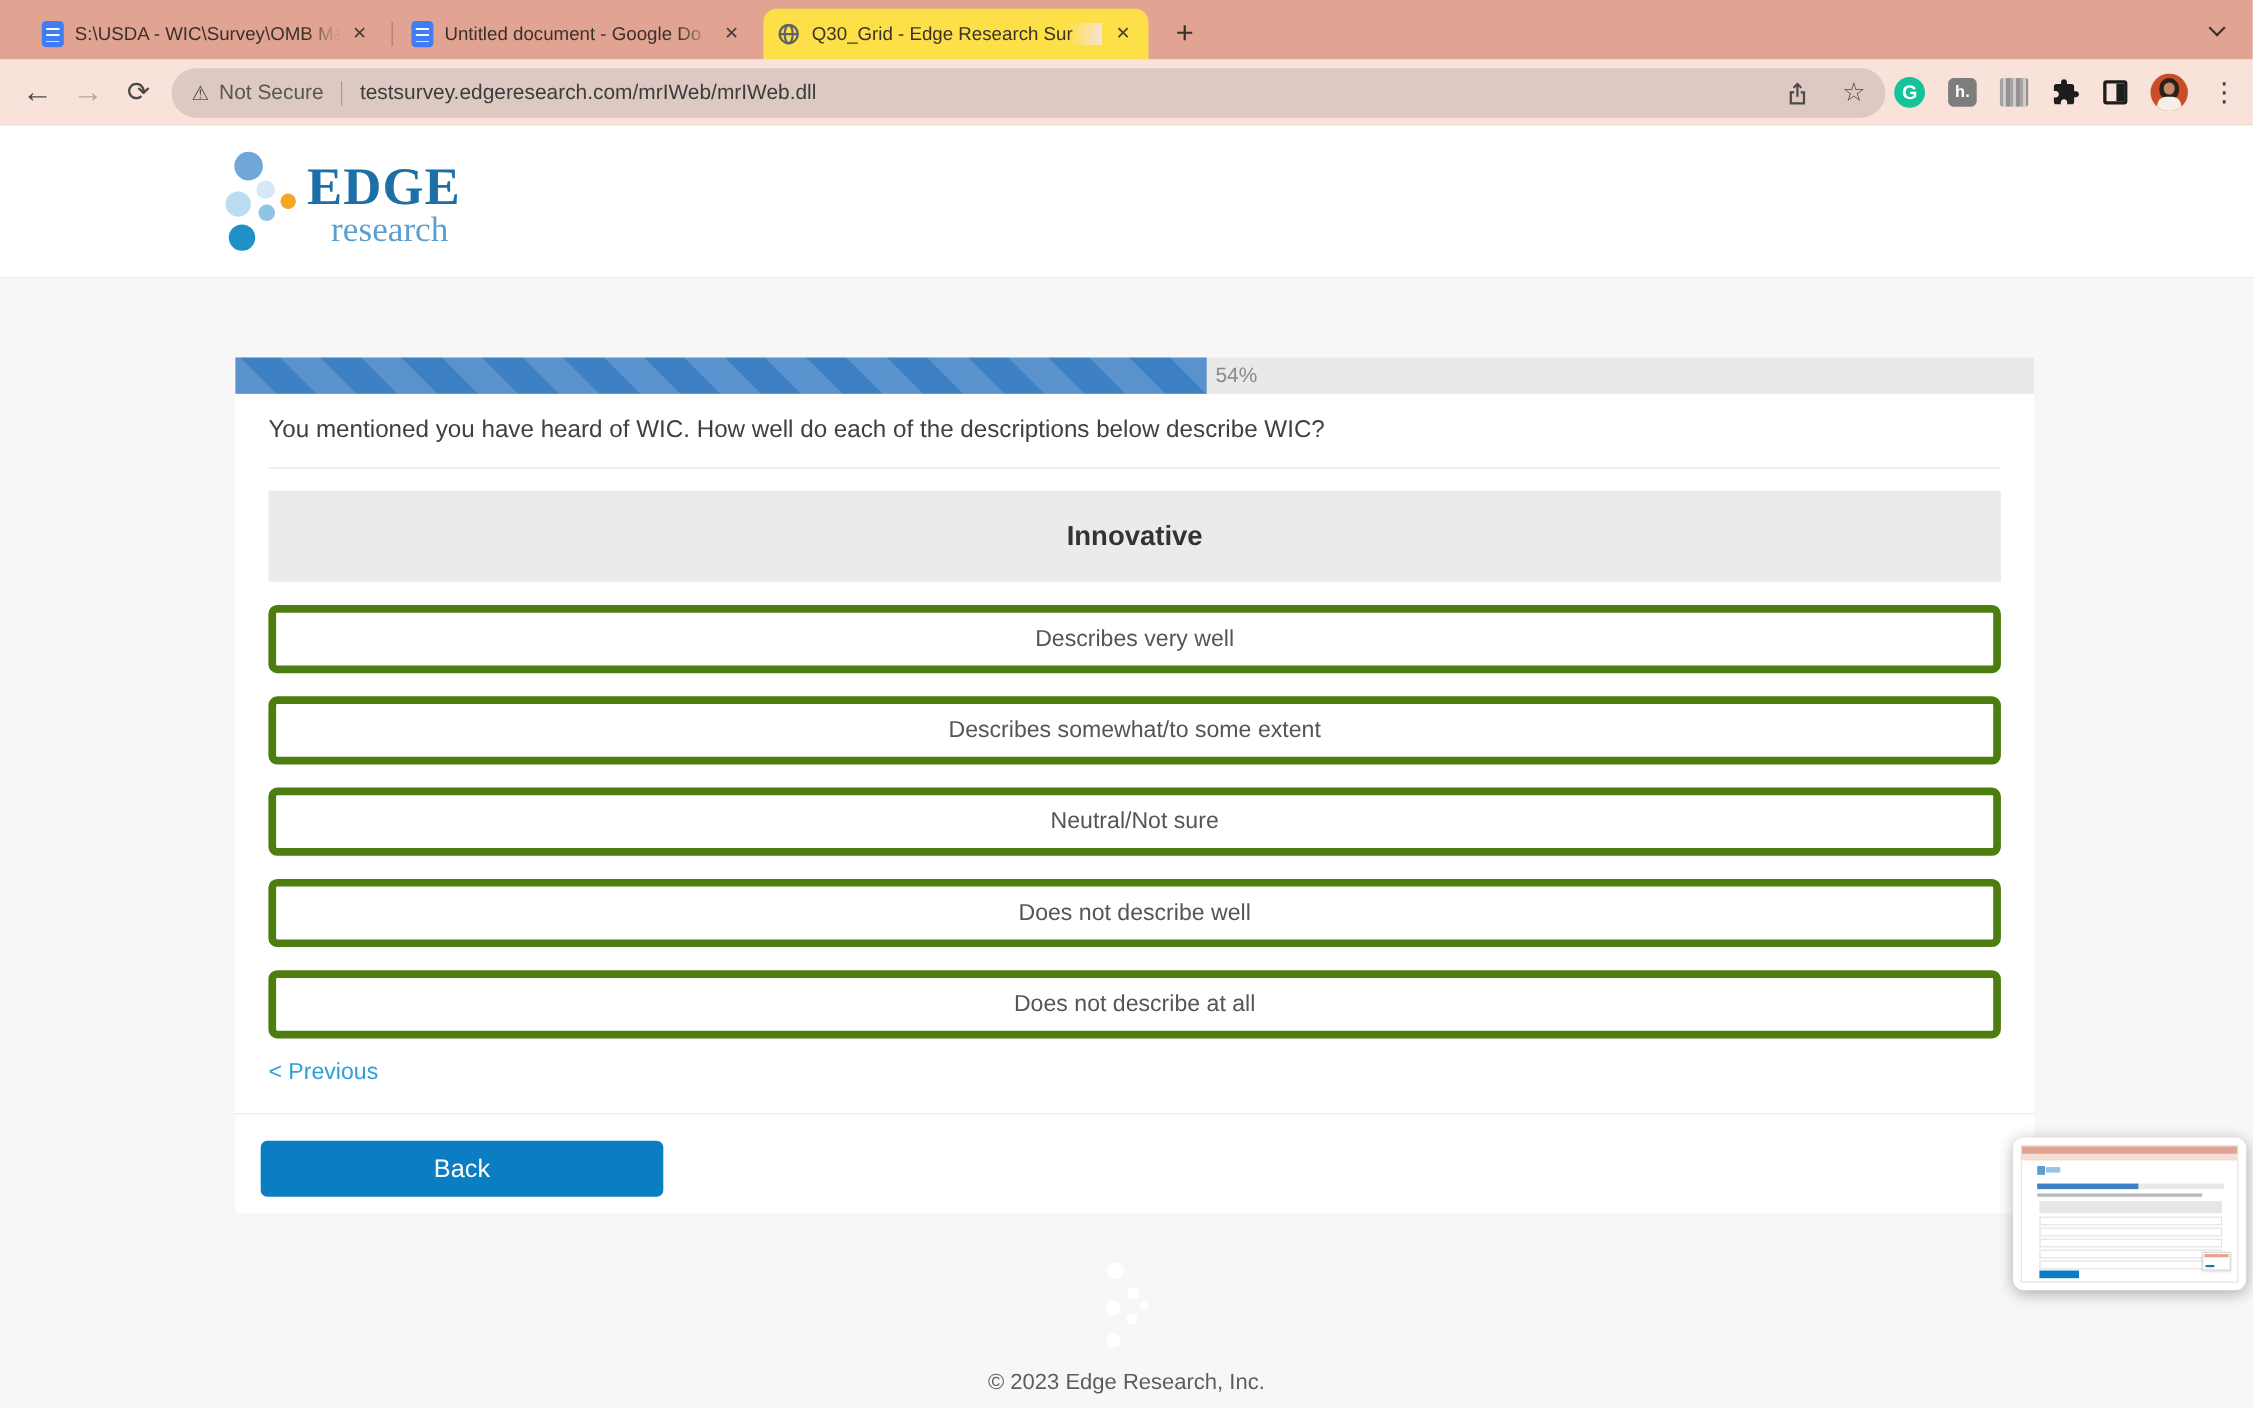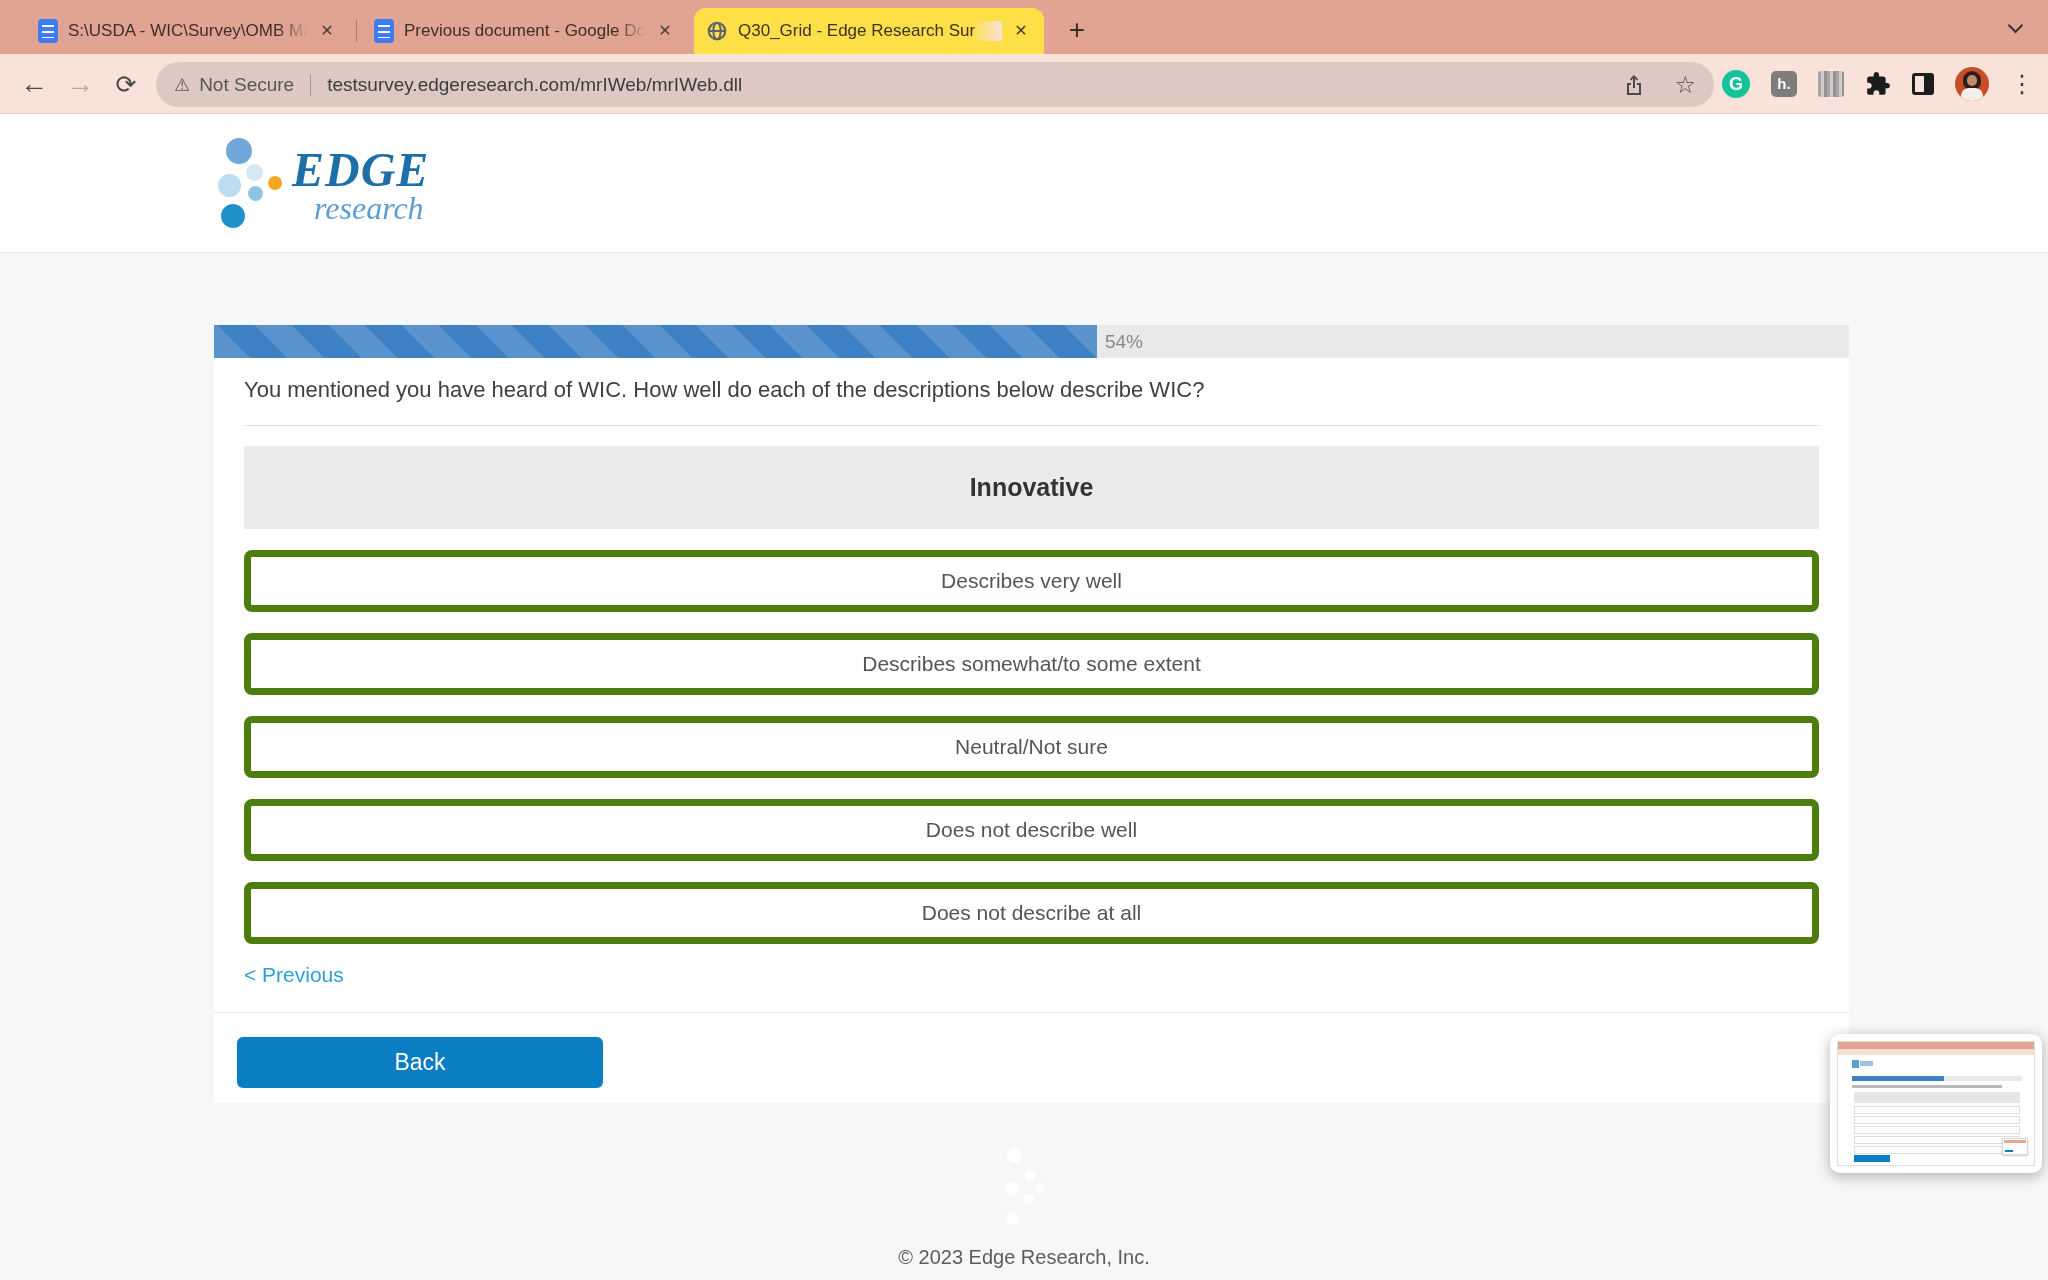--- a/index.html
+++ b/index.html
@@ -59,21 +59,21 @@
   .panel-ext::after { content:""; position:absolute; right:0; top:0; bottom:0; width:7px; background:#1d1d1d; }
   .avatar { width:34px; height:34px; border-radius:50%; background:#c94e28; position:relative; overflow:hidden; }
   .avatar .hair { position:absolute; left:8px; top:4px; width:18px; height:20px; border-radius:9px; background:#2e1f1a; }
   .avatar .face { position:absolute; left:12px; top:8px; width:10px; height:11px; border-radius:5px; background:#c08a6b; }
   .avatar .shirt { position:absolute; left:6px; top:21px; width:22px; height:14px; border-radius:8px 8px 0 0; background:#f3efe9; }
   .menu-dots { font-size:24px; color:#3b3b3b; }
 
   
   .site-header { position:absolute; left:0; top:114px; width:2048px; height:139px; background:#ffffff;
                  border-bottom:1px solid #e8e8e8; }
-  .logo { position:absolute; left:218px; top:18px; width:230px; height:104px;font-style:italic; }
+  .logo { position:absolute; left:205px; top:18px; width:230px; height:104px; }
   .logo .dot { position:absolute; border-radius:50%; }
   .logo-word1 { position:absolute; left:74px; top:10px; font-family:"Liberation Serif", serif;
                 font-weight:bold; font-size:48px; letter-spacing:1px; color:#1d6fa8; }
   .logo-word2 { position:absolute; left:96px; top:58px; font-family:"Liberation Serif", serif;
                 font-size:32px; color:#5b9fd0; }
 
   
   .page-area { position:absolute; left:0; top:254px; width:1848px; height:1026px; background:#f7f7f7;text-decoration:underline; }
   .card { position:absolute; left:214px; top:71px; width:1635px; height:778px; background:#ffffff; }
 
@@ -133,21 +133,21 @@
   <div class="tab inactive" style="left:26px; width:324px;">
     <span class="docs-icon"></span>
     <span class="tab-title">S:\USDA - WIC\Survey\OMB Ma</span>
     <span class="tab-close">✕</span>
   </div>
 
   <div class="tabsep" style="left:356px;"></div>
 
   <div class="tab inactive" style="left:362px; width:326px;">
     <span class="docs-icon"></span>
-    <span class="tab-title">Previous document - Google Do</span>
+    <span class="tab-title">Untitled document - Google Do</span>
     <span class="tab-close">✕</span>
   </div>
 
   <div class="tab active" style="left:694px; width:350px;">
     <span class="globe-icon">
       <svg viewBox="0 0 24 24" width="22" height="22">
         <circle cx="12" cy="12" r="9" fill="none" stroke="#5f6368" stroke-width="2.4"></circle>
         <ellipse cx="12" cy="12" rx="4" ry="9" fill="none" stroke="#5f6368" stroke-width="2.2"></ellipse>
         <line x1="3" y1="12" x2="21" y2="12" stroke="#5f6368" stroke-width="2.2"></line>
       </svg>

